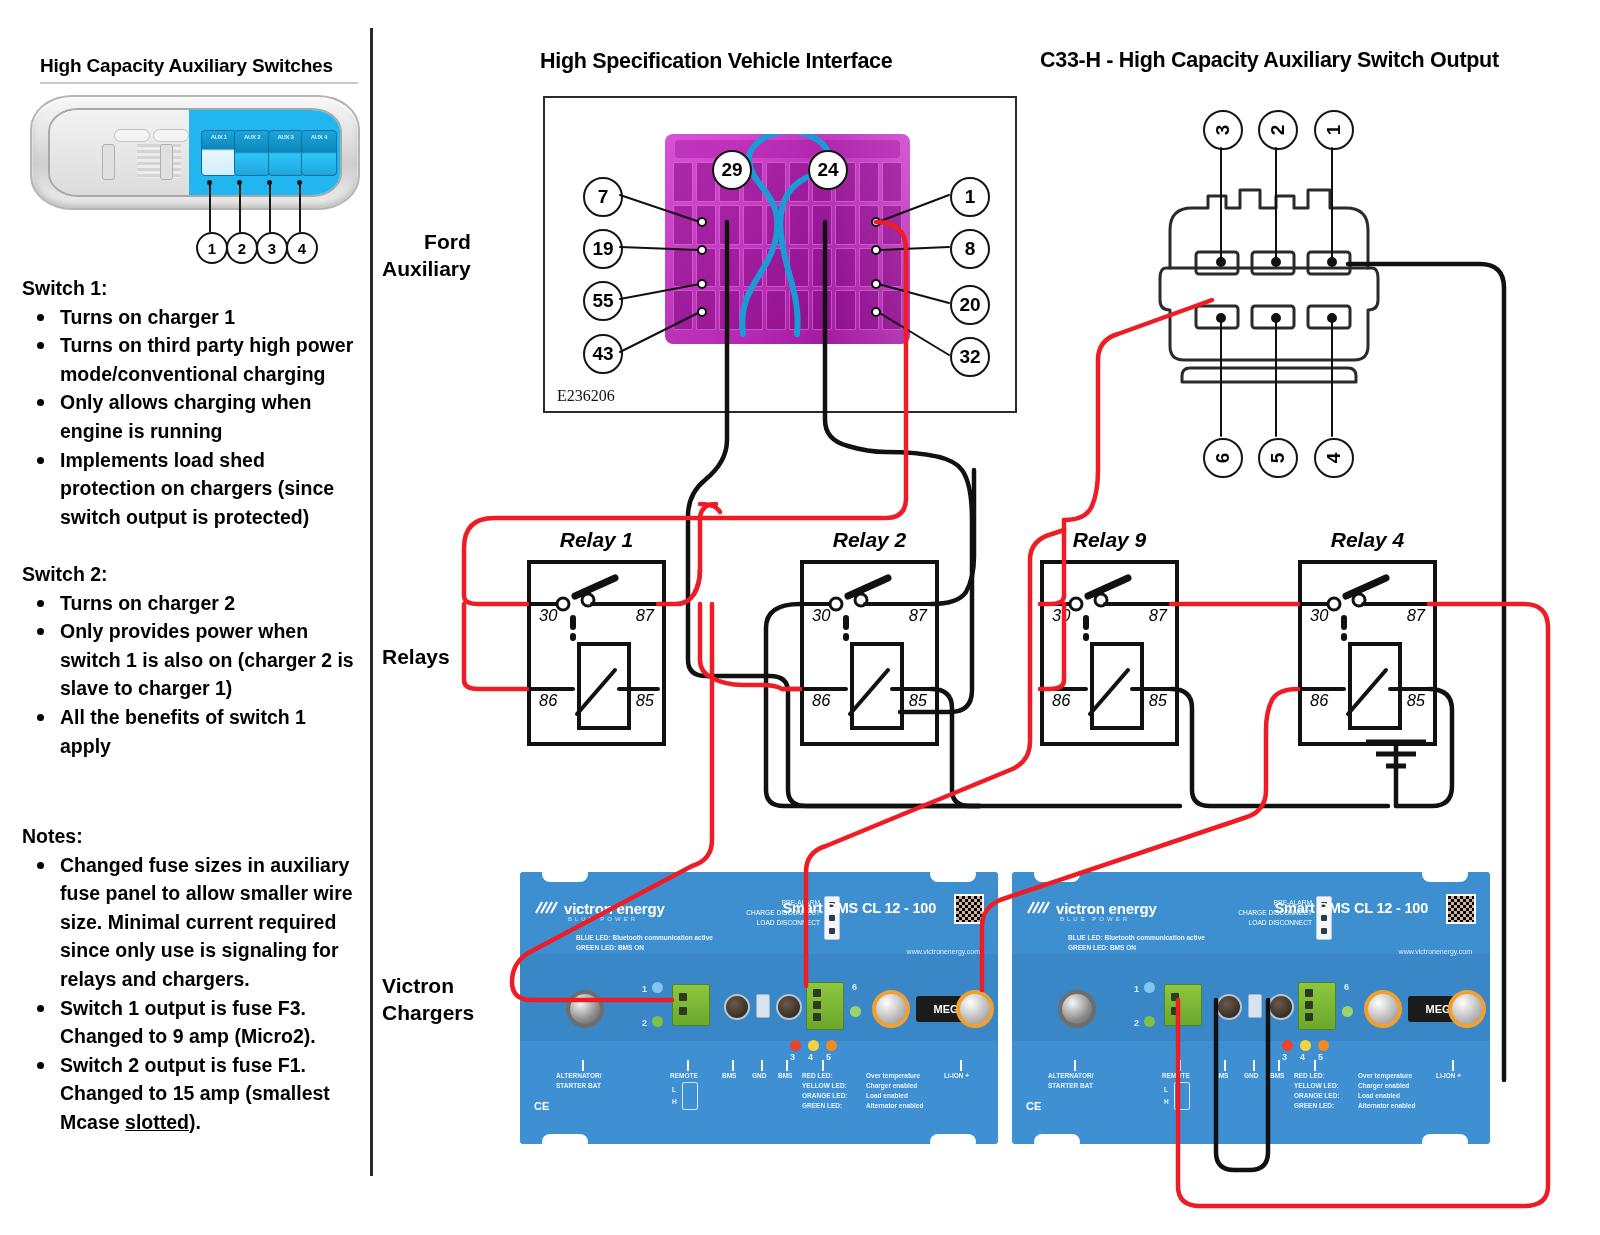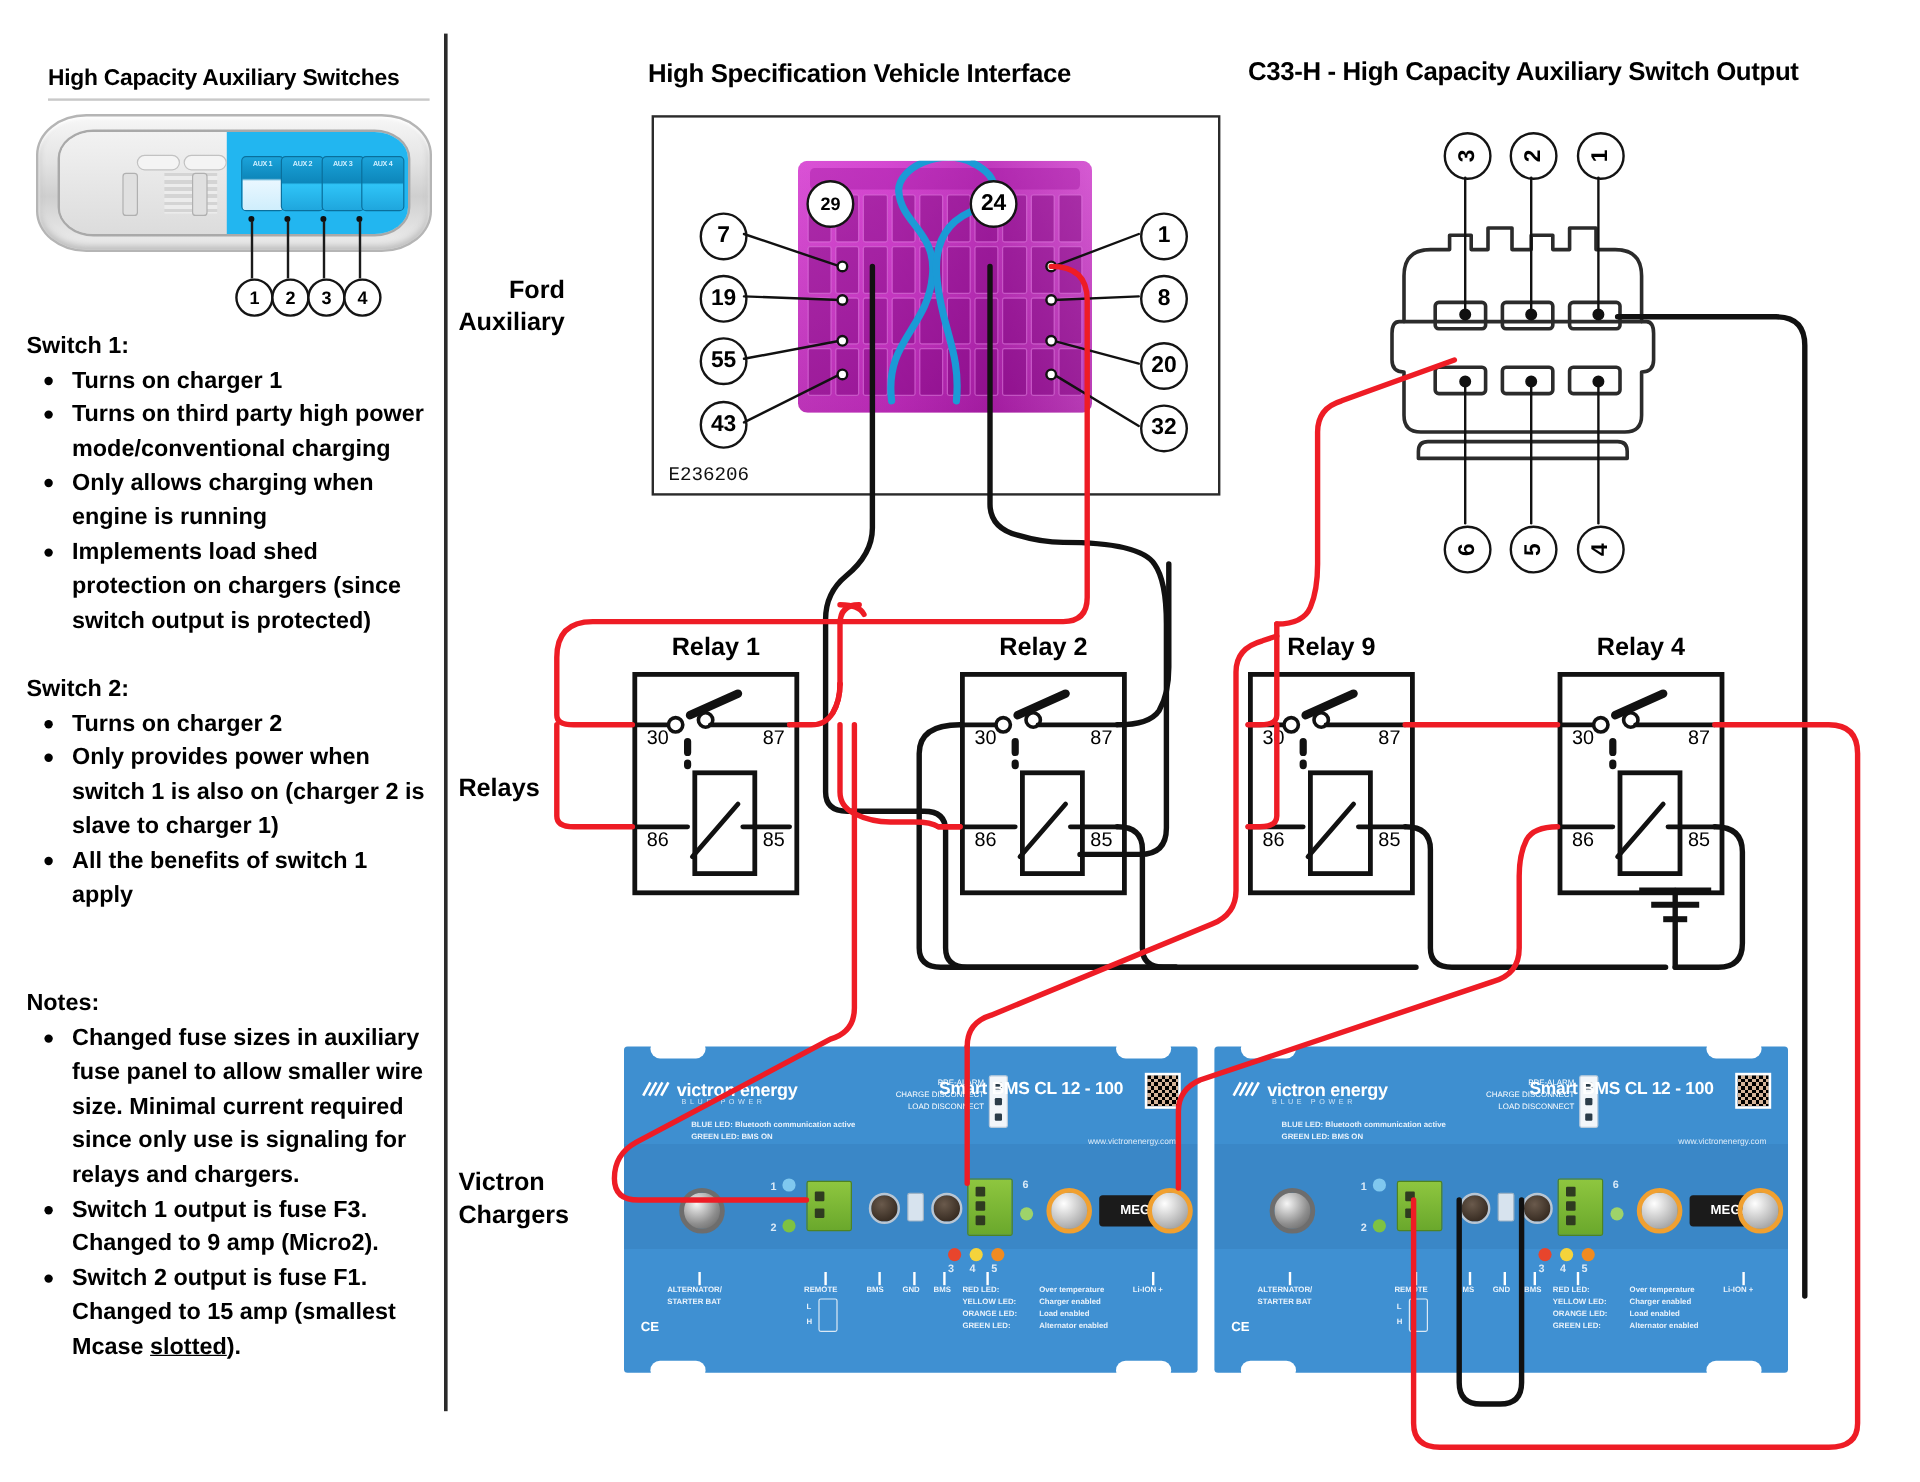--- a/index.html
+++ b/index.html
@@ -85,42 +85,42 @@
     width:7px; height:7px; border-radius:50%; background:#000;
   }
   .u { text-decoration: underline; }
 
   
   .rowlabel { position:absolute; font-size:21px; font-weight:bold; line-height:27px; }
 
   
   #ford-title { left:540px; top:48px; width:420px; font-size:21.5px; font-weight:bold; line-height:26px; letter-spacing:-0.3px; }
   #ford-card { left:543px; top:96px; width:470px; height:313px; border:2px solid #2b2b2b; background:#fff; }
-  #ford-code { position:absolute; left:12px; bottom:6px; font-size:16px; font-family:Liberation Mono, monospace; color:#111;text-align:right; }
+  #ford-code { position:absolute; left:12px; bottom:6px; font-size:16px; font-family:Liberation Serif, serif; color:#111;text-align:right; }
   #ford-photo {
     position:absolute; left:120px; top:36px; width:245px; height:210px;
     background:
       linear-gradient(180deg, rgba(255,255,255,0.12), rgba(0,0,0,0.12)),
       linear-gradient(90deg,#d53ad0 0%, #cf2fcb 30%, #b81fb5 65%, #d044cd 100%);
     border-radius:8px;
   }
   .ford-grid { position:absolute; left:8px; top:28px; right:8px; bottom:14px;
     display:grid; grid-template-columns:repeat(10,1fr); grid-template-rows:repeat(4,1fr); gap:3px; }
   .ford-cell { background:rgba(120,0,120,0.45); border:1px solid rgba(255,160,255,0.45); border-radius:2px; }
   .ford-top-ridge { position:absolute; left:10px; top:6px; right:10px; height:18px;
      background:rgba(150,10,150,0.35); border-radius:4px; }
 
   #c33-title { left:1040px; top:48px; width:530px; font-size:21.5px; font-weight:bold; letter-spacing:-0.3px; }
 
   .rot { transform: rotate(-90deg); }
 
   svg.layer { position:absolute; left:0; top:0; width:1600px; height:1235px; pointer-events:none; }
 
   
-  .relay { position:absolute; width:131px; height:178px; border:4px solid #111; background:#fff; }
+  .relay { position:absolute; width:131px; height:178px; border:4px solid #111; background:#fff;font-style:italic; }
   .relay-title { position:absolute; top:-36px; left:0; width:131px; text-align:center;
      font-size:21px; font-weight:bold; }
   .term-lbl { position:absolute; font-size:16.5px; }
   .coil { position:absolute; left:46px; top:78px; width:46px; height:80px; border:4px solid #111; background:#fff; }
 
   
   .victron {
     position:absolute; width:478px; height:272px;
     background: linear-gradient(180deg,#3e8fd0 0%, #3e8fd0 30%, #3a87c7 30%, #3a87c7 62%, #3f90d2 62%, #3f90d2 100%);
     border-radius:3px;
@@ -302,21 +302,21 @@
       </svg>
     </div>
     <div id="ford-code">E236206</div>
   </div>
 
   <div class="abs callout-circle" style="left:583px; top:177px; width:36px; height:36px; font-size:19px;">7</div>
   <div class="abs callout-circle" style="left:583px; top:229px; width:36px; height:36px; font-size:19px;">19</div>
   <div class="abs callout-circle" style="left:583px; top:281px; width:36px; height:36px; font-size:19px;">55</div>
   <div class="abs callout-circle" style="left:583px; top:334px; width:36px; height:36px; font-size:19px;">43</div>
 
-  <div class="abs callout-circle" style="left:672px; top:150px; width:36px; height:36px; font-size:15px;">29</div>
+  <div class="abs callout-circle" style="left:712px; top:150px; width:36px; height:36px; font-size:19px;">29</div>
   <div class="abs callout-circle" style="left:808px; top:150px; width:36px; height:36px; font-size:19px;">24</div>
 
   <div class="abs callout-circle" style="left:950px; top:177px; width:36px; height:36px; font-size:19px;">1</div>
   <div class="abs callout-circle" style="left:950px; top:229px; width:36px; height:36px; font-size:19px;">8</div>
   <div class="abs callout-circle" style="left:950px; top:285px; width:36px; height:36px; font-size:19px;">20</div>
   <div class="abs callout-circle" style="left:950px; top:337px; width:36px; height:36px; font-size:19px;">32</div>
 
   <div class="abs" id="c33-title">C33-H - High Capacity Auxiliary Switch Output</div>
 
   <div class="abs callout-circle" style="left:1203px; top:110px; width:36px; height:36px; font-size:19px;">

